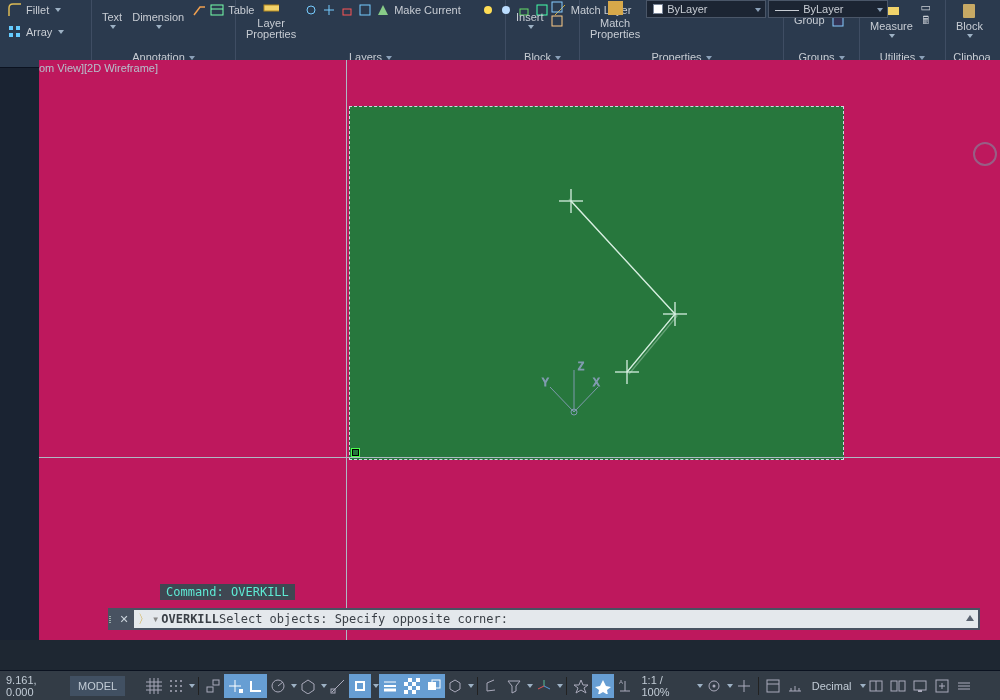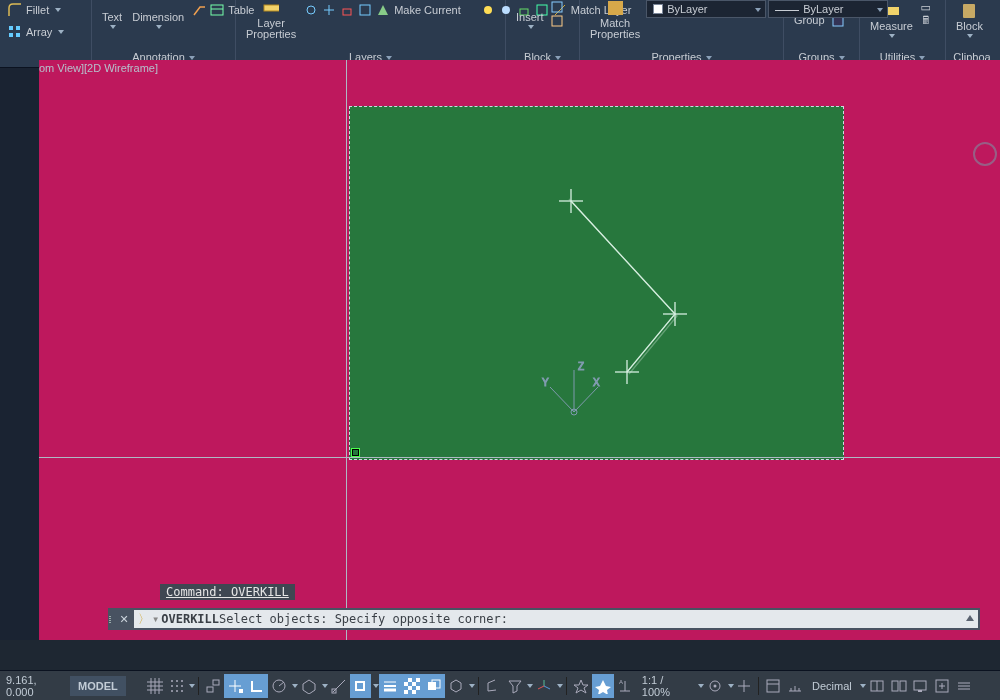--- a/index.html
+++ b/index.html
@@ -126,22 +126,22 @@
     position:absolute; right:2px; top:82px; width:26px; height:80px;
     color:#a9b7c6; font-size:9px;
     display:flex; flex-direction:column; align-items:center; gap:8px;
     opacity:.6;
   }
   .viewcube .wheel { width:24px;height:24px;border:2px solid #7f8ea0;border-radius:50%; }
 
   
   .cmd-history {
     position:absolute; left:160px; bottom:100px;
-    background:#3f4752; color:#e5e5e5; font-family:Consolas,monospace;
-    font-size:12px; padding:1px 6px;text-decoration:underline;
+    background:#3f4752; color:#5eead4; font-family:Consolas,monospace;
+    font-size:12px; padding:1px 6px;
   }
   .cmdbar {
     position:absolute; left:108px; right:20px; bottom:70px;
     height:22px; display:flex; align-items:center;
     background:#485261;
   }
   .cmdbar .handle { width:8px; display:flex; flex-direction:column; gap:1px; padding:1px;}
   .cmdbar .handle i{display:block;height:1px;width:2px;background:#9aa;}
   .cmdbar .close { width:16px; text-align:center; color:#cbd3dc; }
   .cmdbar .input {
@@ -162,21 +162,21 @@
     position:absolute; left:0; right:0; bottom:0; height:30px;
     background:#333c46;
     display:flex; align-items:center;
     font-size:11px; color:#c2ccd6;
     border-top:1px solid #0b1220;
     padding-right:25px;
   }
   .gap { position:absolute; left:0; right:0; bottom:30px; height:30px; background:#1e2732; }
   .status .coords { padding:0 6px; min-width:70px; }
   .status .model {
-    background:#415062; padding:4px 8px; margin-right:18px;font-weight:bold;
+    background:#415062; padding:4px 8px; margin-right:18px;
   }
   .status .sb {
     width:24px; height:24px; display:inline-flex; align-items:center; justify-content:center;
     margin:0 0px;
   }
   .status .sb svg { display:block; }
   .status .sb.on { background:#679ed3; }
   .status .sep { width:1px; height:18px; background:#222; margin:0 3px;}
   .status .txt { padding: 0 6px;}
   .tri {

